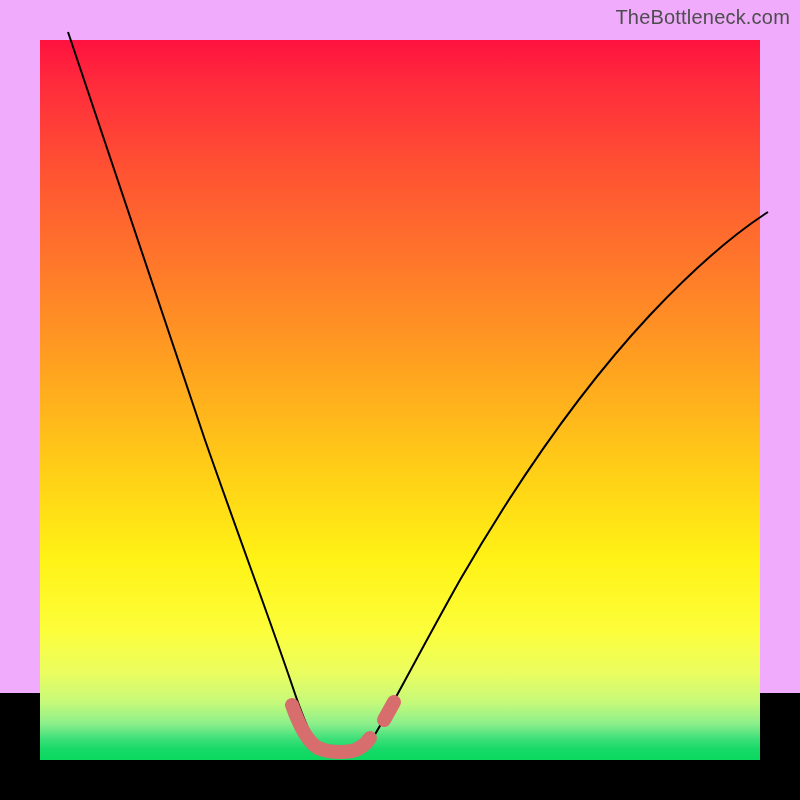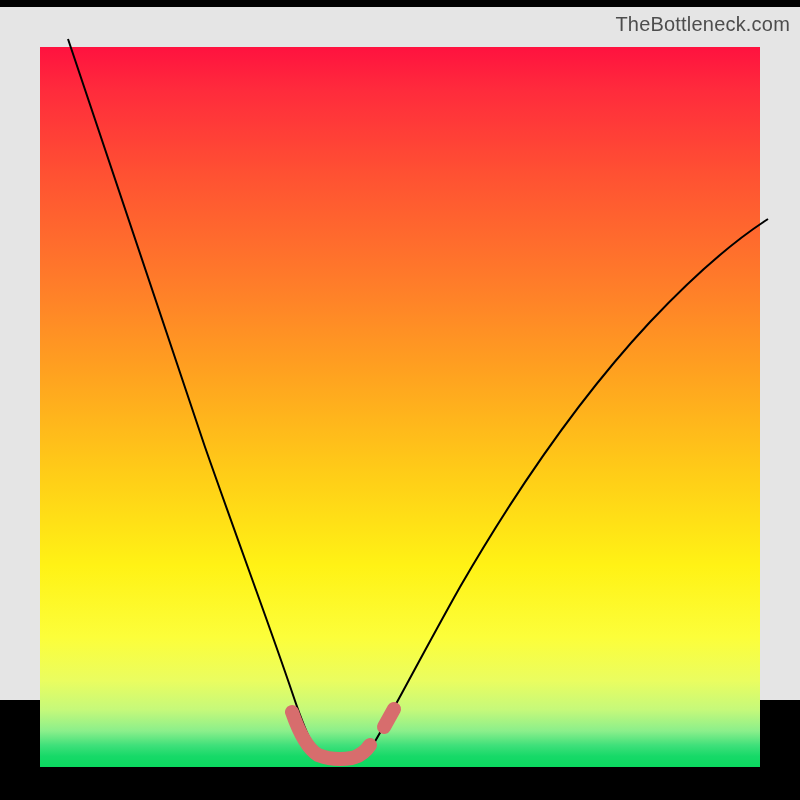--- a/index.html
+++ b/index.html
@@ -7,24 +7,24 @@
     padding: 0;
     width: 800px;
     height: 800px;
     background: #000;
     overflow: hidden;
     font-family: Arial, Helvetica, sans-serif;
   }
   .frame {
     position: absolute;
     left: 0;
-    top: 7px;
+    top: 0;
     width: 800px;
     height: 693px;
-    background: #e5e5e5;
+    background: #f0abfc;
   }
   .plot-area {
     position: absolute;
     left: 40px;
     top: 40px;
     width: 720px;
     height: 720px;
     
     background: linear-gradient(
       to bottom,

